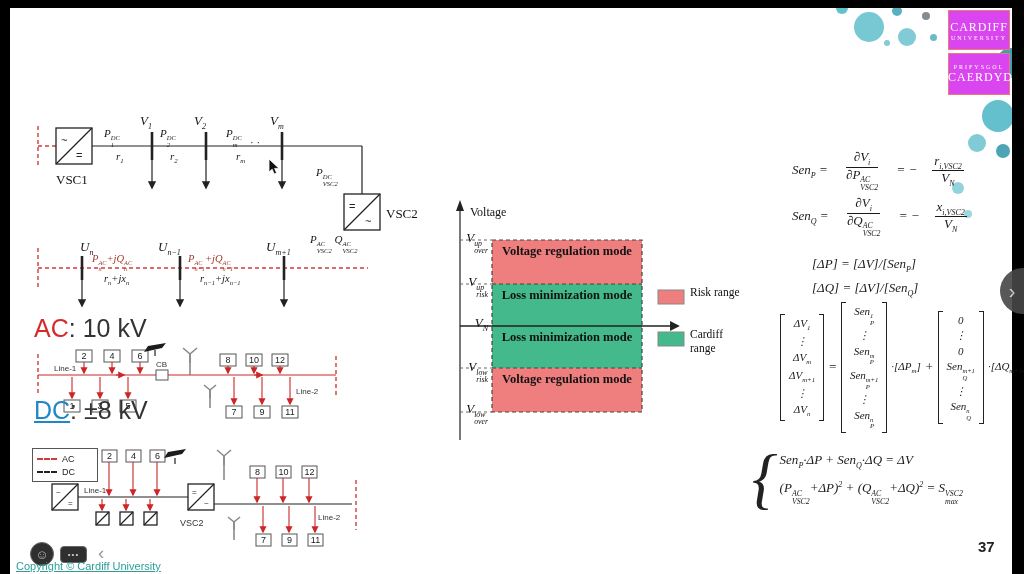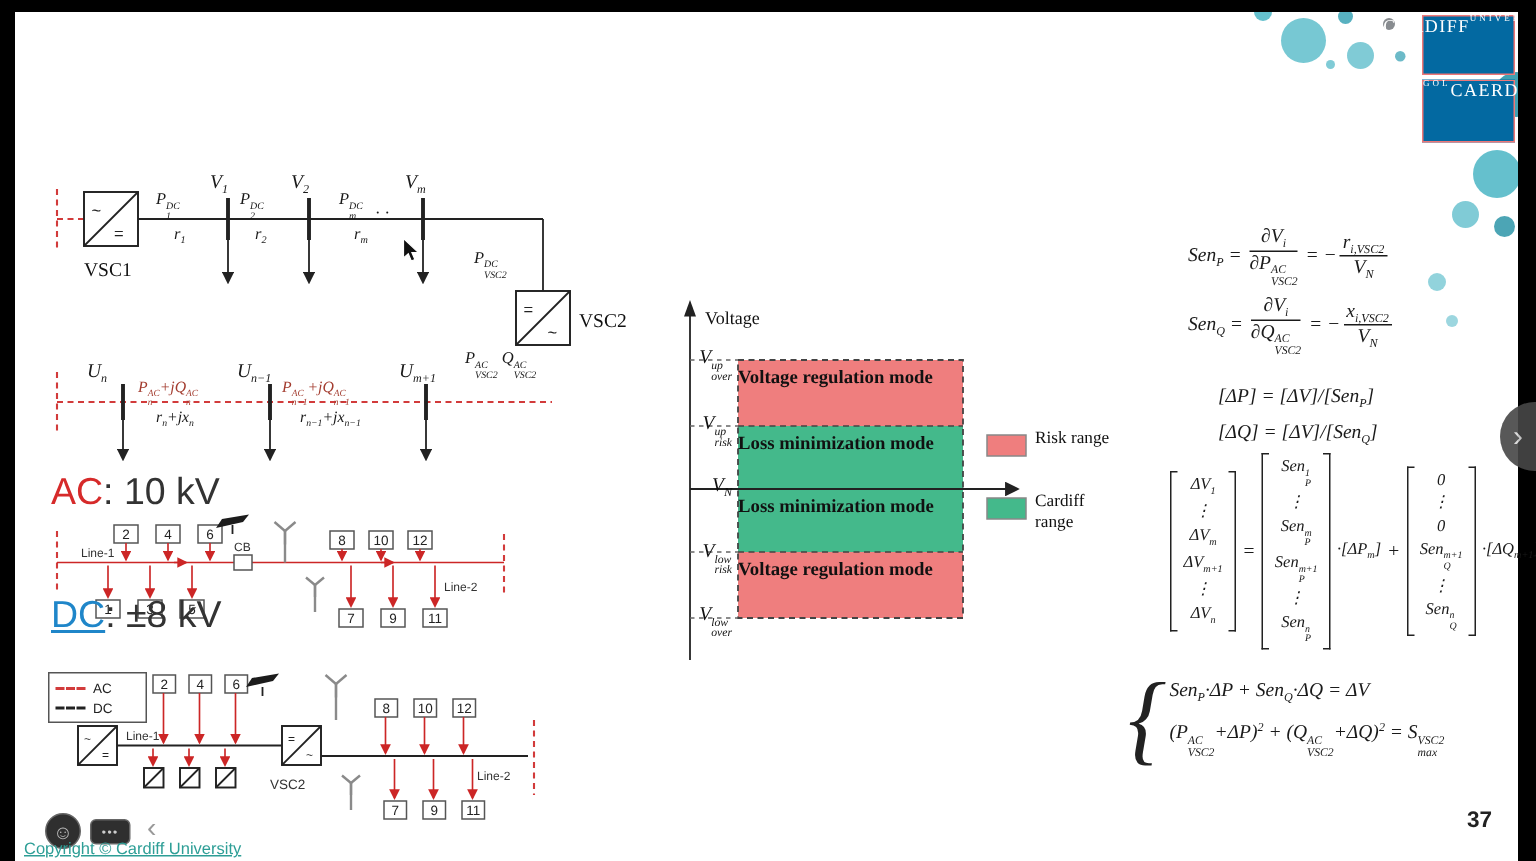--- a/index.html
+++ b/index.html
@@ -16,36 +16,36 @@
   #bar-right{left:1012px;top:0;width:12px;height:296px}
 
   
   #badge{left:30px;top:26px;width:232px;height:46px;border:3px solid #111;
     background:#fff;box-shadow:3px 3px 0 #b9b9b9;font-size:29px;font-weight:bold;
     color:#111;text-align:center;line-height:40px}
   #title{left:314px;top:22px;font-size:23px;font-weight:bold;color:#111;line-height:1.3}
 
   
   #logo{left:948px;top:10px;width:62px}
-  .logobox{background:#0369a1;color:#fff;text-align:center;display:flex;
-    flex-direction:row;justify-content:center;box-shadow:inset 0 0 0 1px #e77;
+  .logobox{background:#d946ef;color:#fff;text-align:center;display:flex;
+    flex-direction:column;justify-content:center;box-shadow:inset 0 0 0 1px #e77;
     font-family:"Liberation Serif",serif}
   #logobox1{height:40px}#logobox2{height:42px;margin-top:3px}
   .logo-big{font-size:12px;letter-spacing:1px}
   .logo-small{font-size:6px;letter-spacing:2px}
   .circ{position:absolute;border-radius:50%}
 
   
   .math{position:absolute;font-family:"Liberation Serif",serif;font-style:italic;
     color:#1a1a1a;white-space:nowrap;font-size:13px;line-height:1.15}
   sub,sup{font-size:0.62em}
   .ss{display:inline-flex;flex-direction:column;vertical-align:-0.45em;
     line-height:1;font-size:0.60em;text-align:left}
   .frac{display:inline-flex;flex-direction:column;vertical-align:middle;
-    text-align:center;margin:0 2px;line-height:1.15}
+    text-align:center;margin:0 15px;line-height:1.15}
   .frac .fn{border-bottom:1px solid #1a1a1a;padding:0 2px}
   .f11{font-size:11px}.f10{font-size:10.5px}.f15{font-size:15px}
   .redtxt{color:#a33c2f}
 
   
   .wire{stroke:#222;stroke-width:1.2;fill:none}
   .busline{stroke:#222;stroke-width:2.6;fill:none}
   .reddash{stroke:#d23b3b;stroke-width:1.4;stroke-dasharray:4 3;fill:none}
   .redwire{stroke:#cc2626;stroke-width:1.1;fill:none}
   .convbox{fill:#fff;stroke:#222;stroke-width:1.3}
@@ -63,21 +63,21 @@
   .syslabel .dc{color:#1f86c9;text-decoration:underline}
 
   
   #linelegend{position:absolute;left:4px;top:2px;width:66px;height:34px;
     border:1px solid #555;background:#fff;padding:3px 4px;font-size:9px;color:#222}
   .llrow{display:flex;align-items:center;gap:5px;height:13px}
   .llsample{width:20px;height:0;border-top:2px dashed #d23b3b}
   .llsample.dcs{border-top:2px dashed #222}
 
   
-  .bandlabel{position:absolute;width:150px;left:46px;text-align:left;
+  .bandlabel{position:absolute;width:150px;left:46px;text-align:center;
     font-family:"Liberation Serif",serif;font-weight:bold;font-size:12.5px;
     color:#111;line-height:1.2}
   .levlabel{position:absolute;left:-4px;width:46px;text-align:right;
     font-family:"Liberation Serif",serif;font-style:italic;font-size:13px;color:#111}
   .legendtext{position:absolute;width:56px;font-family:"Liberation Serif",serif;
     font-size:11.5px;color:#111;line-height:1.2}
 
   
   .eq{position:absolute;font-family:"Liberation Serif",serif;font-style:italic;
     color:#1a1a1a;font-size:13px;white-space:nowrap}
@@ -216,21 +216,21 @@
     <svg width="350" height="80">
       <path class="reddash" d="M10,8 V50"></path>
       <line class="reddash" x1="10" y1="28" x2="340" y2="28"></line>
       <line class="busline" x1="54" y1="16" x2="54" y2="40"></line>
       <line class="busline" x1="152" y1="16" x2="152" y2="40"></line>
       <line class="busline" x1="256" y1="16" x2="256" y2="40"></line>
       <line class="wire" x1="54" y1="40" x2="54" y2="66" marker-end="url(#aB)"></line>
       <line class="wire" x1="152" y1="40" x2="152" y2="66" marker-end="url(#aB)"></line>
       <line class="wire" x1="256" y1="40" x2="256" y2="66" marker-end="url(#aB)"></line>
     </svg>
-    <div class="math" style="left:30px;top:0">U<sub>n</sub></div>
+    <div class="math" style="left:52px;top:0">U<sub>n</sub></div>
     <div class="math" style="left:130px;top:0">U<sub>n−1</sub></div>
     <div class="math" style="left:238px;top:0">U<sub>m+1</sub></div>
     <div class="math f10 redtxt" style="left:64px;top:13px">P<span class="ss">
           <span>AC</span>
           <span>n</span>
         </span>+jQ<span class="ss">
           <span>AC</span>
           <span>n</span>
         </span></div>
     <div class="math f10" style="left:76px;top:33px">r<sub>n</sub>+jx<sub>n</sub></div>

